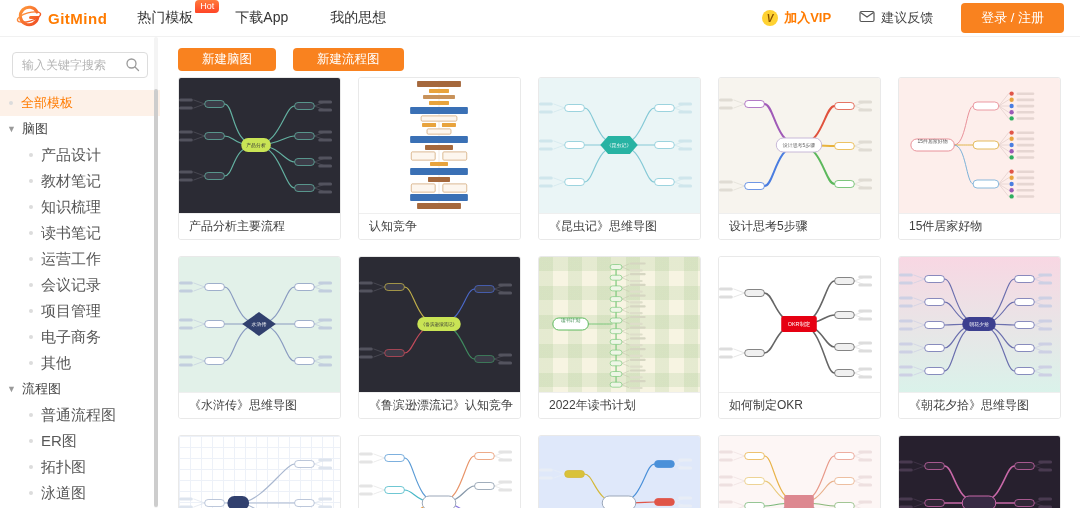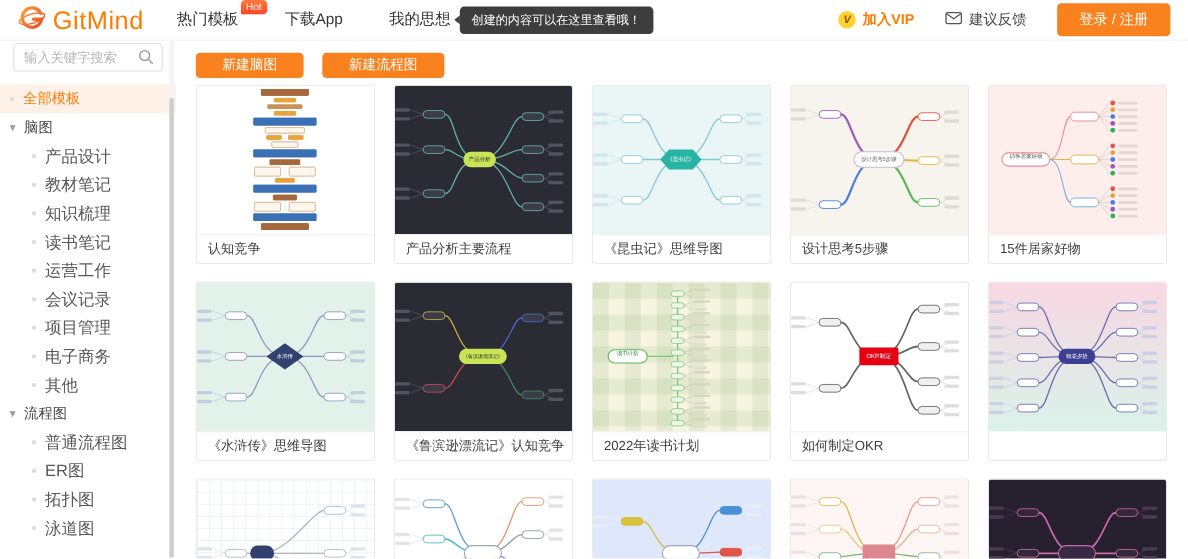--- a/index.html
+++ b/index.html
@@ -2,40 +2,40 @@
 <html><head>
 <meta charset="utf-8">
 <style>
   html,body{margin:0;padding:0;background:#fff;}
   .page{position:relative;width:1080px;height:508px;overflow:hidden;background:#fff;
         font-family:"Liberation Sans",sans-serif;color:#333;}
   
   .header{position:absolute;top:0;left:0;right:0;height:37px;display:flex;align-items:center;
           padding:0 16px;box-sizing:border-box;border-bottom:1px solid #f1f1f1;background:#fff;z-index:5;}
   .logo{display:flex;align-items:center;gap:6px;cursor:pointer;}
-  .logo-text{font-size:23px;font-weight:normal;color:#ff7b00;letter-spacing:.5px;}
+  .logo-text{font-size:15px;font-weight:bold;color:#ff7b00;letter-spacing:.5px;}
   .nav{display:flex;align-items:center;margin-left:30px;}
   .nav-item{font-size:14px;color:#333;margin-right:42px;position:relative;cursor:pointer;white-space:nowrap;}
   .hot-badge{position:absolute;top:-9px;right:-26px;background:linear-gradient(180deg,#ff7a3c,#ff4527);
              color:#fff;font-size:9px;padding:1px 5px 2px;border-radius:4px 4px 4px 1px;font-weight:normal;margin-left:39px;}
   .tooltip{background:#3d3d3d;color:#fff;font-size:11px;padding:5px 11px;border-radius:4px;
            position:relative;margin-left:-14px;white-space:nowrap;}
   .tooltip .arrow{position:absolute;left:-5px;top:50%;margin-top:-4px;width:0;height:0;
            border-top:4px solid transparent;border-bottom:4px solid transparent;border-right:5px solid #3d3d3d;}
   .header-right{margin-left:auto;display:flex;align-items:center;gap:28px;}
   .vip{display:flex;align-items:center;gap:6px;cursor:pointer;}
   .vip-badge{width:16px;height:16px;border-radius:50%;background:#ffd232;color:#8a5400;font-size:10px;
              font-weight:bold;font-style:italic;display:flex;align-items:center;justify-content:center;}
   .vip-label{color:#ff7b00;font-size:13px;font-weight:bold;}
   .feedback{display:flex;align-items:center;gap:6px;cursor:pointer;font-size:13px;color:#444;}
   .login-btn{background:#f9821f;color:#fff;border:none;font-size:13px;padding:6px 20px;border-radius:4px;
              cursor:pointer;font-family:"Liberation Sans",sans-serif;}
   
   .sidebar{position:absolute;top:37px;left:0;width:160px;bottom:0;background:#fff;}
-  .search-wrap{position:relative;margin:2px 12px 0 12px;}
+  .search-wrap{position:relative;margin:15px 12px 0 12px;}
   .search-input{width:100%;height:26px;box-sizing:border-box;border:1px solid #ddd;border-radius:4px;
                 font-size:12px;padding:0 26px 0 9px;color:#333;outline:none;font-family:"Liberation Sans",sans-serif;}
   .search-input::placeholder{color:#b5b5b5;}
   .search-icon{position:absolute;right:8px;top:5px;}
   .side-list{margin-top:12px;}
   .srow{height:26px;display:flex;align-items:center;font-size:13px;color:#454545;cursor:pointer;}
   .srow.all{background:#fdf1e8;color:#ff7b00;}
   .srow .dot{width:4px;height:4px;border-radius:50%;background:#dcdcdc;margin:0 8px 0 9px;flex:none;}
   .srow.child{font-size:15px;color:#585858;}
   .srow.child .dot{margin-left:29px;}
@@ -82,24 +82,20 @@
       </span>
       <span class="logo-text">GitMind</span>
     </div>
     <div class="nav">
       <span class="nav-item">
         <span>热门模板</span>
         <span class="hot-badge">Hot</span>
       </span>
       <span class="nav-item">下载App</span>
       <span class="nav-item" style="margin-right:22px;">我的思想</span>
-      <span class="tooltip">
-        <span class="arrow"></span>
-        <span>创建的内容可以在这里查看哦！</span>
-      </span>
     </div>
     <div class="header-right">
       <span class="vip">
         <span class="vip-badge">V</span>
         <span class="vip-label">加入VIP</span>
       </span>
       <span class="feedback">
         <span>
           <svg width="16" height="13" viewBox="0 0 16 13">
             <rect x="1" y="1.5" width="14" height="10" rx="1.5" fill="none" stroke="#555" stroke-width="1.2"></rect>
@@ -192,68 +188,20 @@
     <div class="scroll-track"></div>
     <div class="scroll-thumb"></div>
   </div>
 
   <div class="main">
     <div class="actions">
       <button class="new-btn">新建脑图</button>
       <button class="new-btn">新建流程图</button>
     </div>
     <div class="card-grid" id="card-grid">
-        <div class="card">
-          <div class="thumb" style="background-color: rgb(255, 255, 255);">
-            <svg width="100%" height="100%" viewBox="0 0 163 135" preserveAspectRatio="none">
-              <rect x="59" y="3" width="44" height="6" rx="1" fill="#a5683c"></rect>
-              <rect x="71" y="11" width="20" height="4" rx="1" fill="#e8a33d"></rect>
-              <rect x="65" y="17" width="32" height="4" rx="1" fill="#c8925a"></rect>
-              <rect x="71" y="23" width="20" height="4" rx="1" fill="#e8a33d"></rect>
-              <rect x="52" y="29" width="58" height="7" rx="1" fill="#3a70b5"></rect>
-              <rect x="63" y="38" width="36" height="5" rx="1" fill="#fdf6ee" stroke="#d8b48a" stroke-width="0.7"></rect>
-              <rect x="64" y="45" width="14" height="4" rx="1" fill="#e8a33d"></rect>
-              <rect x="84" y="45" width="14" height="4" rx="1" fill="#e8a33d"></rect>
-              <rect x="69" y="51" width="24" height="5" rx="1" fill="#fdf6ee" stroke="#d8b48a" stroke-width="0.7"></rect>
-              <rect x="52" y="58" width="58" height="7" rx="1" fill="#3a70b5"></rect>
-              <rect x="67" y="67" width="28" height="5" rx="1" fill="#a5683c"></rect>
-              <rect x="53" y="74" width="24" height="8" rx="1" fill="#fdf6ee" stroke="#d8b48a" stroke-width="0.7"></rect>
-              <rect x="85" y="74" width="24" height="8" rx="1" fill="#fdf6ee" stroke="#d8b48a" stroke-width="0.7"></rect>
-              <rect x="72" y="84" width="18" height="4" rx="1" fill="#e8a33d"></rect>
-              <rect x="52" y="90" width="58" height="7" rx="1" fill="#3a70b5"></rect>
-              <rect x="70" y="99" width="22" height="5" rx="1" fill="#a5683c"></rect>
-              <rect x="53" y="106" width="24" height="8" rx="1" fill="#fdf6ee" stroke="#d8b48a" stroke-width="0.7"></rect>
-              <rect x="85" y="106" width="24" height="8" rx="1" fill="#fdf6ee" stroke="#d8b48a" stroke-width="0.7"></rect>
-              <rect x="52" y="116" width="58" height="7" rx="1" fill="#3a70b5"></rect>
-              <rect x="59" y="125" width="44" height="6" rx="1" fill="#a5683c"></rect>
-              <path d="M 81 3 L 81 128" fill="none" stroke="#e8d8c8" stroke-width="0.5" stroke-linecap="round"></path>
-              <rect x="59" y="3" width="44" height="6" rx="1" fill="#a5683c"></rect>
-              <rect x="71" y="11" width="20" height="4" rx="1" fill="#e8a33d"></rect>
-              <rect x="65" y="17" width="32" height="4" rx="1" fill="#c8925a"></rect>
-              <rect x="71" y="23" width="20" height="4" rx="1" fill="#e8a33d"></rect>
-              <rect x="52" y="29" width="58" height="7" rx="1" fill="#3a70b5"></rect>
-              <rect x="63" y="38" width="36" height="5" rx="1" fill="#fdf6ee" stroke="#d8b48a" stroke-width="0.7"></rect>
-              <rect x="64" y="45" width="14" height="4" rx="1" fill="#e8a33d"></rect>
-              <rect x="84" y="45" width="14" height="4" rx="1" fill="#e8a33d"></rect>
-              <rect x="69" y="51" width="24" height="5" rx="1" fill="#fdf6ee" stroke="#d8b48a" stroke-width="0.7"></rect>
-              <rect x="52" y="58" width="58" height="7" rx="1" fill="#3a70b5"></rect>
-              <rect x="67" y="67" width="28" height="5" rx="1" fill="#a5683c"></rect>
-              <rect x="53" y="74" width="24" height="8" rx="1" fill="#fdf6ee" stroke="#d8b48a" stroke-width="0.7"></rect>
-              <rect x="85" y="74" width="24" height="8" rx="1" fill="#fdf6ee" stroke="#d8b48a" stroke-width="0.7"></rect>
-              <rect x="72" y="84" width="18" height="4" rx="1" fill="#e8a33d"></rect>
-              <rect x="52" y="90" width="58" height="7" rx="1" fill="#3a70b5"></rect>
-              <rect x="70" y="99" width="22" height="5" rx="1" fill="#a5683c"></rect>
-              <rect x="53" y="106" width="24" height="8" rx="1" fill="#fdf6ee" stroke="#d8b48a" stroke-width="0.7"></rect>
-              <rect x="85" y="106" width="24" height="8" rx="1" fill="#fdf6ee" stroke="#d8b48a" stroke-width="0.7"></rect>
-              <rect x="52" y="116" width="58" height="7" rx="1" fill="#3a70b5"></rect>
-              <rect x="59" y="125" width="44" height="6" rx="1" fill="#a5683c"></rect>
-            </svg>
-          </div>
-          <div class="card-title">认知竞争</div>
-        </div>
         <div class="card">
           <div class="thumb" style="background-color: rgb(43, 43, 52);">
             <svg width="100%" height="100%" viewBox="0 0 163 135" preserveAspectRatio="none">
               <path d="M 78 67 C 54 67, 56 26, 46 26" fill="none" stroke="#63b0a0" stroke-width="1.2" stroke-linecap="round"></path>
               <path d="M 26 26 L 15 22" fill="none" stroke="#53535e" stroke-width="0.7" stroke-linecap="round"></path>
               <rect x="0" y="20.5" width="14" height="3" rx="1.5" fill="#53535e"></rect>
               <path d="M 26 26 L 15 30" fill="none" stroke="#53535e" stroke-width="0.7" stroke-linecap="round"></path>
               <rect x="0" y="28.5" width="14" height="3" rx="1.5" fill="#53535e"></rect>
               <rect x="26" y="22.5" width="20" height="7" rx="3.5" fill="#3c3c48" stroke="#63b0a0" stroke-width="0.8"></rect>
               <path d="M 78 67 C 54 67, 56 58, 46 58" fill="none" stroke="#63b0a0" stroke-width="1.2" stroke-linecap="round"></path>
@@ -290,20 +238,68 @@
               <path d="M 137 110 L 148 106" fill="none" stroke="#53535e" stroke-width="0.7" stroke-linecap="round"></path>
               <rect x="141" y="104.5" width="14" height="3" rx="1.5" fill="#53535e"></rect>
               <path d="M 137 110 L 148 114" fill="none" stroke="#53535e" stroke-width="0.7" stroke-linecap="round"></path>
               <rect x="141" y="112.5" width="14" height="3" rx="1.5" fill="#53535e"></rect>
               <rect x="117" y="106.5" width="20" height="7" rx="3.5" fill="#3c3c48" stroke="#63b0a0" stroke-width="0.8"></rect>
               <rect x="63" y="60" width="30" height="14" rx="7" fill="#c9e455"></rect>
               <text x="78" y="68.8" text-anchor="middle" font-size="5" fill="#2b2b34" font-family="Liberation Sans, sans-serif">产品分析</text>
             </svg>
           </div>
           <div class="card-title">产品分析主要流程</div>
+        </div>
+        <div class="card">
+          <div class="thumb" style="background-color: rgb(255, 255, 255);">
+            <svg width="100%" height="100%" viewBox="0 0 163 135" preserveAspectRatio="none">
+              <rect x="59" y="3" width="44" height="6" rx="1" fill="#a5683c"></rect>
+              <rect x="71" y="11" width="20" height="4" rx="1" fill="#e8a33d"></rect>
+              <rect x="65" y="17" width="32" height="4" rx="1" fill="#c8925a"></rect>
+              <rect x="71" y="23" width="20" height="4" rx="1" fill="#e8a33d"></rect>
+              <rect x="52" y="29" width="58" height="7" rx="1" fill="#3a70b5"></rect>
+              <rect x="63" y="38" width="36" height="5" rx="1" fill="#fdf6ee" stroke="#d8b48a" stroke-width="0.7"></rect>
+              <rect x="64" y="45" width="14" height="4" rx="1" fill="#e8a33d"></rect>
+              <rect x="84" y="45" width="14" height="4" rx="1" fill="#e8a33d"></rect>
+              <rect x="69" y="51" width="24" height="5" rx="1" fill="#fdf6ee" stroke="#d8b48a" stroke-width="0.7"></rect>
+              <rect x="52" y="58" width="58" height="7" rx="1" fill="#3a70b5"></rect>
+              <rect x="67" y="67" width="28" height="5" rx="1" fill="#a5683c"></rect>
+              <rect x="53" y="74" width="24" height="8" rx="1" fill="#fdf6ee" stroke="#d8b48a" stroke-width="0.7"></rect>
+              <rect x="85" y="74" width="24" height="8" rx="1" fill="#fdf6ee" stroke="#d8b48a" stroke-width="0.7"></rect>
+              <rect x="72" y="84" width="18" height="4" rx="1" fill="#e8a33d"></rect>
+              <rect x="52" y="90" width="58" height="7" rx="1" fill="#3a70b5"></rect>
+              <rect x="70" y="99" width="22" height="5" rx="1" fill="#a5683c"></rect>
+              <rect x="53" y="106" width="24" height="8" rx="1" fill="#fdf6ee" stroke="#d8b48a" stroke-width="0.7"></rect>
+              <rect x="85" y="106" width="24" height="8" rx="1" fill="#fdf6ee" stroke="#d8b48a" stroke-width="0.7"></rect>
+              <rect x="52" y="116" width="58" height="7" rx="1" fill="#3a70b5"></rect>
+              <rect x="59" y="125" width="44" height="6" rx="1" fill="#a5683c"></rect>
+              <path d="M 81 3 L 81 128" fill="none" stroke="#e8d8c8" stroke-width="0.5" stroke-linecap="round"></path>
+              <rect x="59" y="3" width="44" height="6" rx="1" fill="#a5683c"></rect>
+              <rect x="71" y="11" width="20" height="4" rx="1" fill="#e8a33d"></rect>
+              <rect x="65" y="17" width="32" height="4" rx="1" fill="#c8925a"></rect>
+              <rect x="71" y="23" width="20" height="4" rx="1" fill="#e8a33d"></rect>
+              <rect x="52" y="29" width="58" height="7" rx="1" fill="#3a70b5"></rect>
+              <rect x="63" y="38" width="36" height="5" rx="1" fill="#fdf6ee" stroke="#d8b48a" stroke-width="0.7"></rect>
+              <rect x="64" y="45" width="14" height="4" rx="1" fill="#e8a33d"></rect>
+              <rect x="84" y="45" width="14" height="4" rx="1" fill="#e8a33d"></rect>
+              <rect x="69" y="51" width="24" height="5" rx="1" fill="#fdf6ee" stroke="#d8b48a" stroke-width="0.7"></rect>
+              <rect x="52" y="58" width="58" height="7" rx="1" fill="#3a70b5"></rect>
+              <rect x="67" y="67" width="28" height="5" rx="1" fill="#a5683c"></rect>
+              <rect x="53" y="74" width="24" height="8" rx="1" fill="#fdf6ee" stroke="#d8b48a" stroke-width="0.7"></rect>
+              <rect x="85" y="74" width="24" height="8" rx="1" fill="#fdf6ee" stroke="#d8b48a" stroke-width="0.7"></rect>
+              <rect x="72" y="84" width="18" height="4" rx="1" fill="#e8a33d"></rect>
+              <rect x="52" y="90" width="58" height="7" rx="1" fill="#3a70b5"></rect>
+              <rect x="70" y="99" width="22" height="5" rx="1" fill="#a5683c"></rect>
+              <rect x="53" y="106" width="24" height="8" rx="1" fill="#fdf6ee" stroke="#d8b48a" stroke-width="0.7"></rect>
+              <rect x="85" y="106" width="24" height="8" rx="1" fill="#fdf6ee" stroke="#d8b48a" stroke-width="0.7"></rect>
+              <rect x="52" y="116" width="58" height="7" rx="1" fill="#3a70b5"></rect>
+              <rect x="59" y="125" width="44" height="6" rx="1" fill="#a5683c"></rect>
+            </svg>
+          </div>
+          <div class="card-title">认知竞争</div>
         </div>
         <div class="card">
           <div class="thumb" style="background-color: rgb(234, 245, 246);">
             <svg width="100%" height="100%" viewBox="0 0 163 135" preserveAspectRatio="none">
               <path d="M 81 67 C 57 67, 56 30, 46 30" fill="none" stroke="#85c9d6" stroke-width="1.2" stroke-linecap="round"></path>
               <path d="M 26 30 L 15 26" fill="none" stroke="#cfe6ec" stroke-width="0.7" stroke-linecap="round"></path>
               <rect x="0" y="24.5" width="14" height="3" rx="1.5" fill="#cfe6ec"></rect>
               <path d="M 26 30 L 15 34" fill="none" stroke="#cfe6ec" stroke-width="0.7" stroke-linecap="round"></path>
               <rect x="0" y="32.5" width="14" height="3" rx="1.5" fill="#cfe6ec"></rect>
               <rect x="26" y="26.5" width="20" height="7" rx="3.5" fill="#ffffff" stroke="#85c9d6" stroke-width="0.8"></rect>
@@ -696,20 +692,21 @@
               <path d="M 81 67 C 105 67, 107 114, 117 114" fill="none" stroke="#6b6fae" stroke-width="1.2" stroke-linecap="round"></path>
               <path d="M 137 114 L 148 110" fill="none" stroke="#cdd0e4" stroke-width="0.7" stroke-linecap="round"></path>
               <rect x="141" y="108.5" width="14" height="3" rx="1.5" fill="#cdd0e4"></rect>
               <path d="M 137 114 L 148 118" fill="none" stroke="#cdd0e4" stroke-width="0.7" stroke-linecap="round"></path>
               <rect x="141" y="116.5" width="14" height="3" rx="1.5" fill="#cdd0e4"></rect>
               <rect x="117" y="110.5" width="20" height="7" rx="3.5" fill="#ffffff" stroke="#6b6fae" stroke-width="0.8"></rect>
               <rect x="64" y="60" width="34" height="14" rx="7" fill="#3c3f8f"></rect>
               <text x="81" y="68.8" text-anchor="middle" font-size="5" fill="#ffffff" font-family="Liberation Sans, sans-serif">朝花夕拾</text>
             </svg>
           </div>
+          <div class="card-title">《朝花夕拾》思维导图</div>
         </div>
         <div class="card">
           <div class="thumb bg-grid">
             <svg width="100%" height="100%" viewBox="0 0 163 135" preserveAspectRatio="none">
               <path d="M 60 67 C 36 67, 56 67, 46 67" fill="none" stroke="#aab8d0" stroke-width="1.2" stroke-linecap="round"></path>
               <path d="M 26 67 L 15 63" fill="none" stroke="#dde4ee" stroke-width="0.7" stroke-linecap="round"></path>
               <rect x="0" y="61.5" width="14" height="3" rx="1.5" fill="#dde4ee"></rect>
               <path d="M 26 67 L 15 71" fill="none" stroke="#dde4ee" stroke-width="0.7" stroke-linecap="round"></path>
               <rect x="0" y="69.5" width="14" height="3" rx="1.5" fill="#dde4ee"></rect>
               <rect x="26" y="63.5" width="20" height="7" rx="3.5" fill="#ffffff" stroke="#aab8d0" stroke-width="0.8"></rect>

